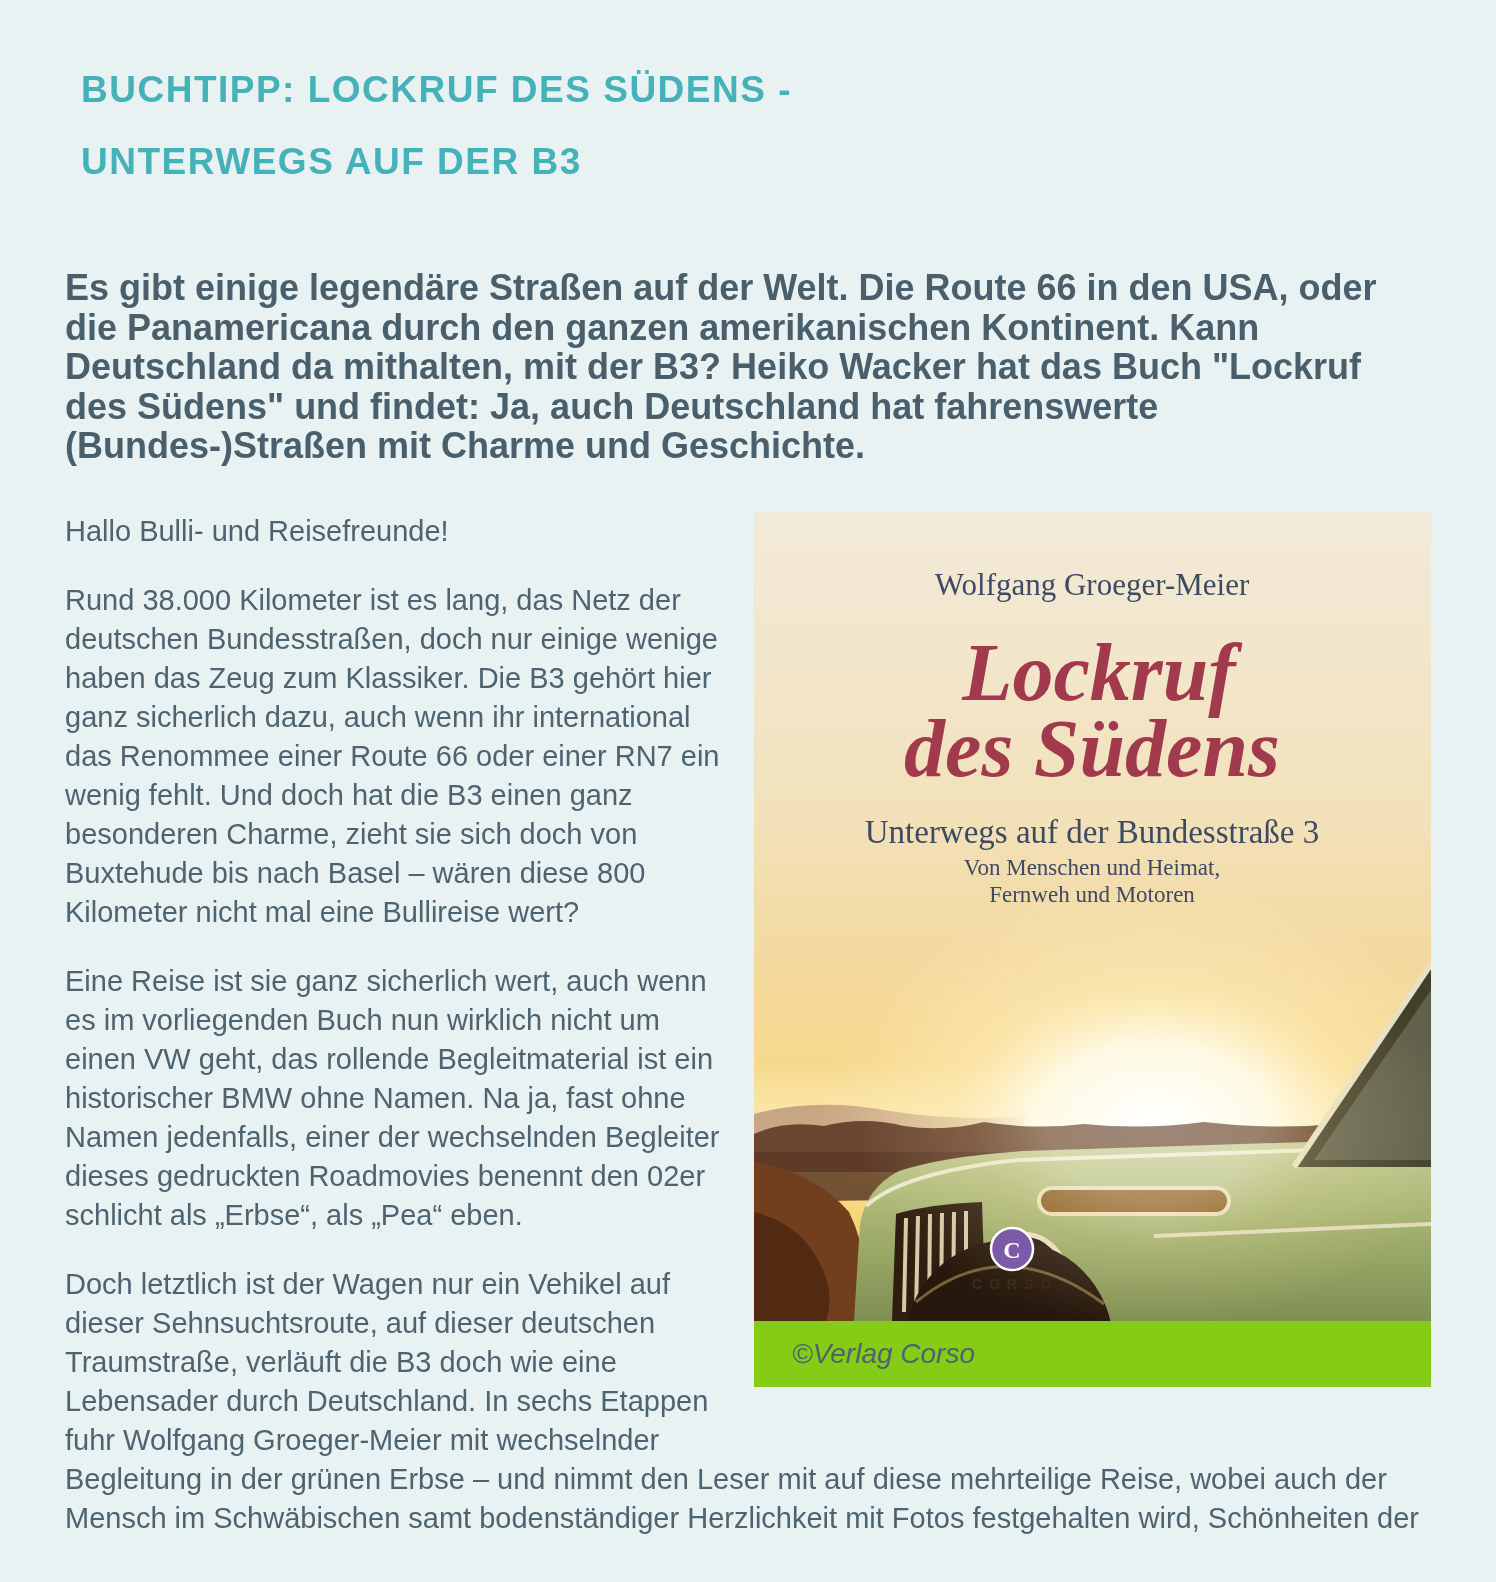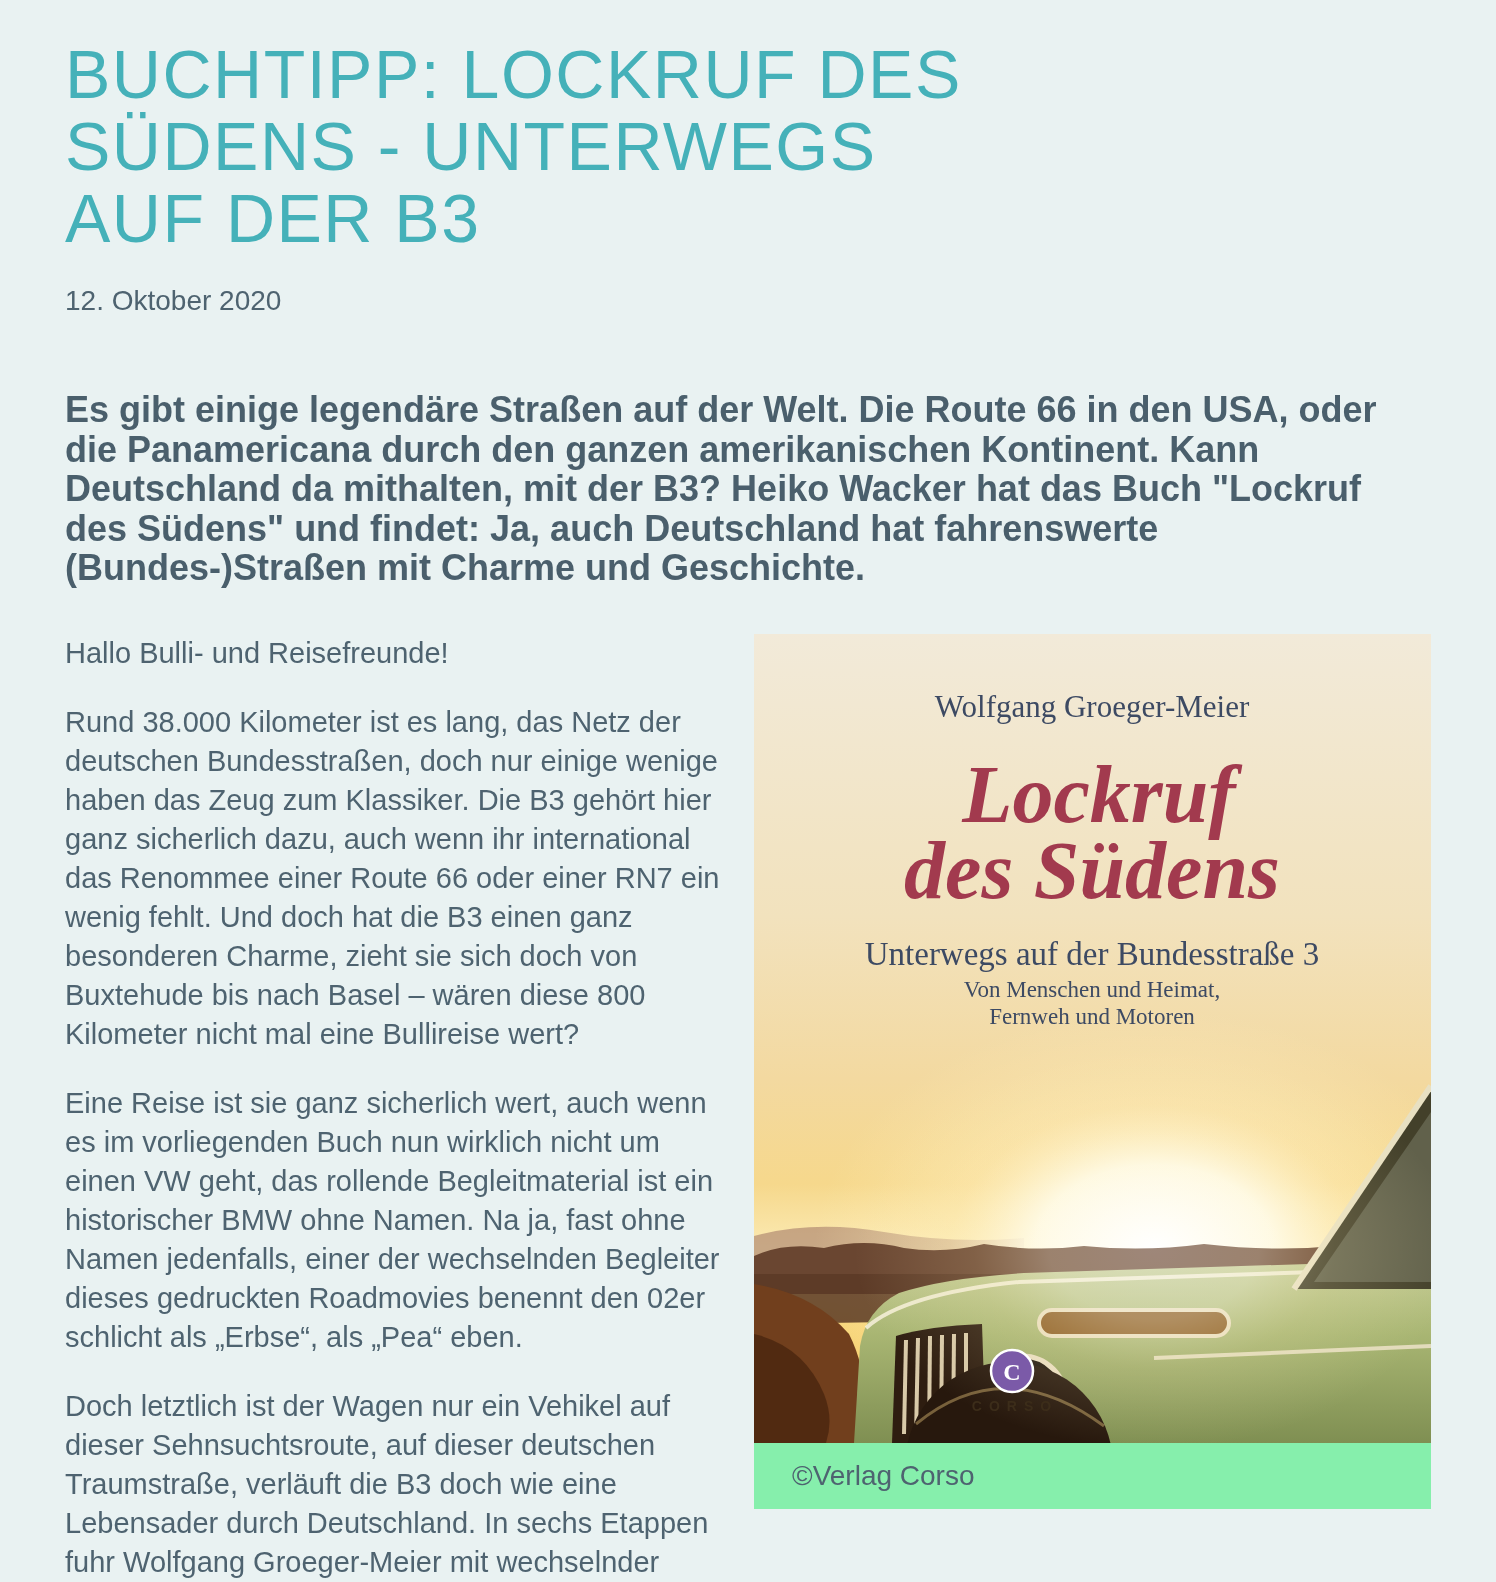--- a/index.html
+++ b/index.html
@@ -4,49 +4,48 @@
 <style>
   html,body{margin:0;padding:0;}
   body{
     width:1496px;height:1582px;overflow:hidden;
     background:#e9f2f2;
     font-family:"Liberation Sans",sans-serif;
     color:#4e6370;
   }
   .article{padding:38px 65px 0 65px;}
   h1.page-title{
-    margin:0;max-width:950px;
-    font-size:68px;line-height:72px;font-weight:normal;
+    margin:16px;max-width:950px;
+    font-size:37px;line-height:72px;font-weight:bold;
     letter-spacing:1.5px;color:#45b1b9;
   }
   .article-date{
     margin-top:28px;font-size:28px;line-height:38px;color:#4e6370;
   }
   .intro{
     margin-top:70px;font-size:36px;line-height:39.5px;font-weight:bold;color:#4a5f6c;
   }
   .body-text{margin-top:46px;font-size:29px;line-height:39px;}
   .body-text p{margin:0 0 30px 0;}
   figure.cover-figure{
     float:right;width:677px;margin:0 0 60px 30px;padding:0;
   }
   .cover-art{display:block;}
   figcaption.cover-caption{
-    height:66px;background:#86efac;display:flex;align-items:center;
-    padding-left:38px;font-size:28px;color:#4e6370;
+    height:66px;background:#84cc16;display:flex;align-items:center;
+    padding-left:38px;font-size:28px;color:#4e6370;font-style:italic;
   }
 </style>
 </head>
 <body>
 
 <div class="article">
 
   <h1 class="page-title">BUCHTIPP: LOCKRUF DES SÜDENS - UNTERWEGS AUF DER B3</h1>
 
-  <div class="article-date">12. Oktober 2020</div>
 
   <p class="intro">Es gibt einige legendäre Straßen auf der Welt. Die Route 66 in den USA, oder die Panamericana durch den ganzen amerikanischen Kontinent. Kann Deutschland da mithalten, mit der B3? Heiko Wacker hat das Buch "Lockruf des Südens" und findet: Ja, auch Deutschland hat fahrenswerte (Bundes-)Straßen mit Charme und Geschichte.</p>
 
   <div class="body-text">
 
     <figure class="cover-figure">
       <svg class="cover-art" viewBox="0 0 677 809" width="677" height="809" role="img">
         <defs>
           <linearGradient id="sky" x1="0" y1="0" x2="0" y2="1">
             <stop offset="0" stop-color="#f2ead9"></stop>

